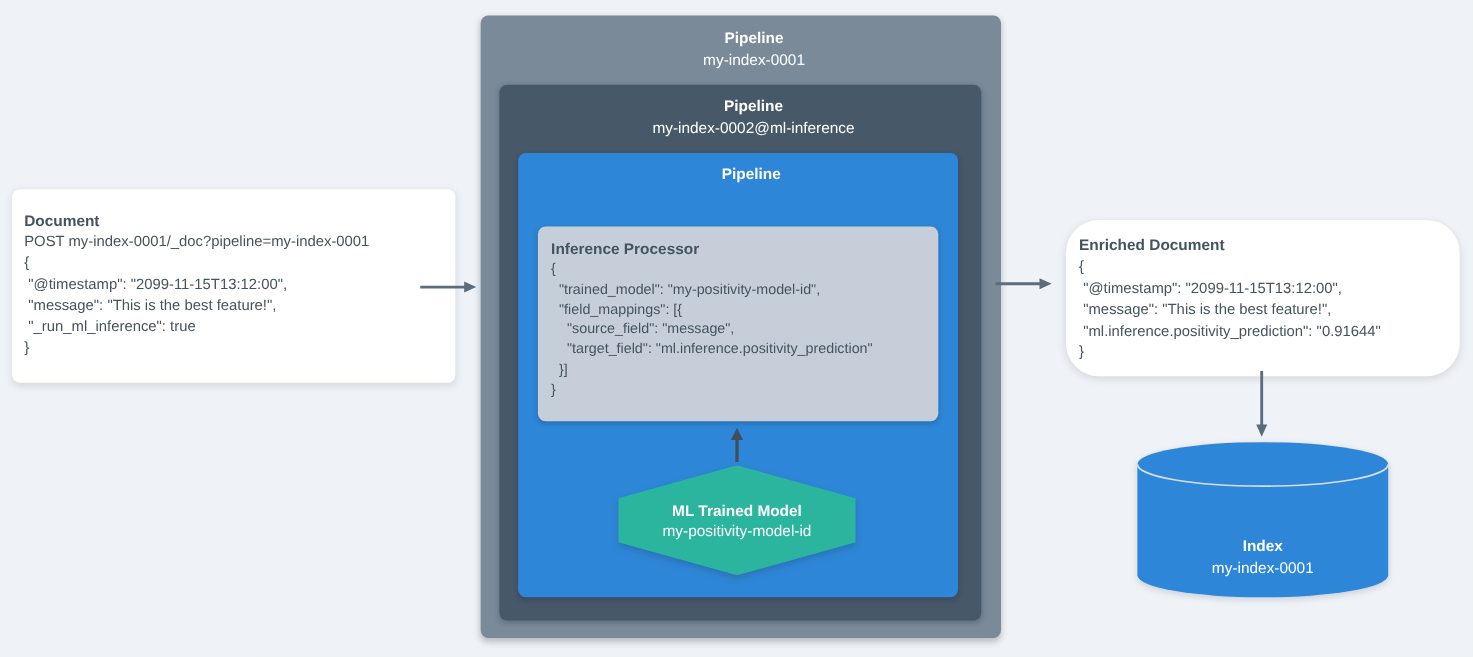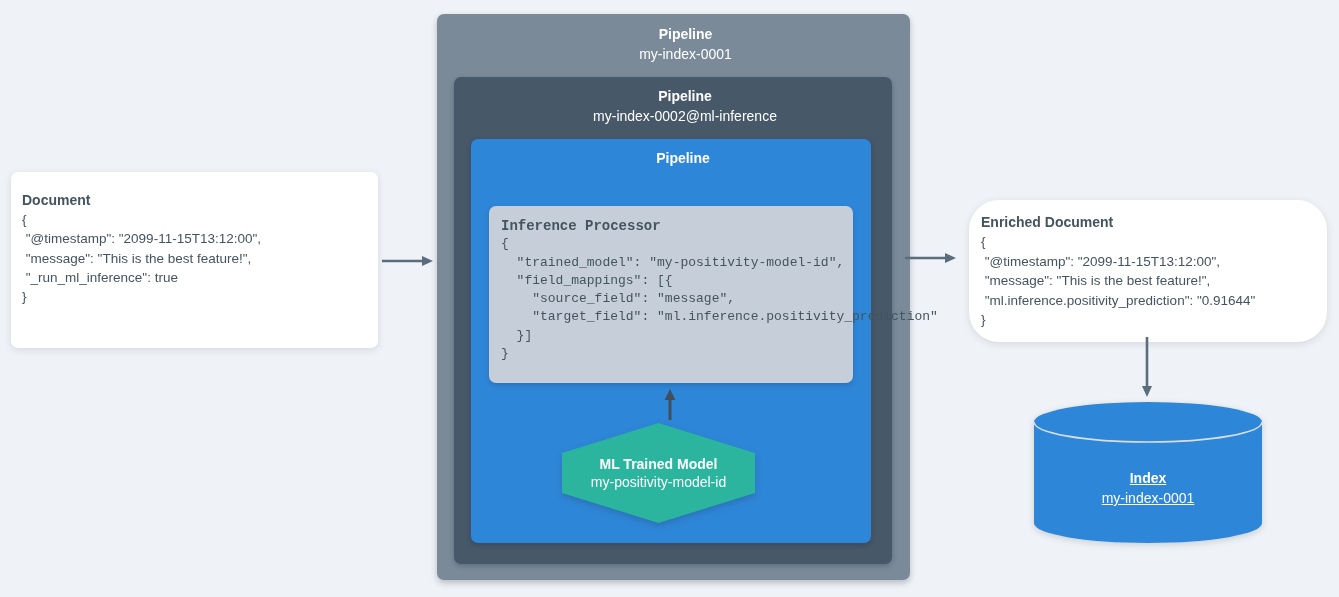--- a/index.html
+++ b/index.html
@@ -36,45 +36,44 @@
   .pipe-head .lbl{font-weight:700;}
   
   .card{
     position:absolute;background:var(--card-background,#fff);
     border-radius:7px;color:var(--card-text,#44545F);
     box-shadow:0 2px 7px rgba(92,107,128,.18);
     box-sizing:border-box;
   }
   .card .card-title{font-weight:700;font-size:14px;}
   .card .code-line{white-space:pre;}
-  .doc-card{left:11px;top:172px;width:367px;height:176px;padding:19px 11px;font-size:13.5px;line-height:19.2px;}
+  .doc-card{left:11px;top:172px;width:403px;height:176px;padding:19px 11px;font-size:13.5px;line-height:19.2px;}
   .enriched-card{left:969px;top:200px;width:358px;height:142px;padding:13px 12px;font-size:13.5px;line-height:19.4px;border-radius:30px;}
   .processor-card{
     left:489px;top:206px;width:364px;height:177px;padding:11px 12px;
     background:var(--processor-card,#C6CFD9);
     font-size:13px;line-height:18.3px;
     box-shadow:0 2px 4px rgba(25,50,80,.25);
-    font-family:Liberation Mono, monospace;
   }
   
   .hexagon{
-    position:absolute;left:562px;top:423px;width:193px;height:100px;
+    position:absolute;left:562px;top:423px;width:216px;height:100px;
     background:var(--model-hexagon,#2BB59E);
     clip-path:polygon(50% 0%,100% 30%,100% 70%,50% 100%,0% 70%,0% 30%);
     display:flex;flex-direction:column;align-items:center;justify-content:center;
     color:#fff;font-size:14px;line-height:18.5px;text-align:center;
   }
   .hex-wrap{position:absolute;left:562px;top:423px;filter:drop-shadow(0 3px 3px rgba(30,60,80,.25));}
   .hex-wrap .hexagon{position:relative;left:0;top:0;}
   .hexagon .lbl{font-weight:700;}
   
   .cylinder-svg{position:absolute;left:1033px;top:400px;filter:drop-shadow(0 2px 3px rgba(40,70,95,.20));}
   .cylinder-label{
-    position:absolute;left:1033px;top:468px;width:230px;
-    text-align:center;color:#fff;font-size:14px;line-height:20px;text-decoration:underline;
+    position:absolute;left:1033px;top:486px;width:230px;
+    text-align:center;color:#fff;font-size:14px;line-height:20px;
   }
   .cylinder-label .lbl{font-weight:700;}
   
   .arrow{position:absolute;color:var(--flow-arrow,#5B6D7D);}
   .arrow-up{color:var(--model-arrow,#414E5B);}
 </style>
 </head>
 <body>
 
 <div class="canvas">
@@ -105,20 +104,21 @@
     <div class="code-line">  "trained_model": "my-positivity-model-id",</div>
     <div class="code-line">  "field_mappings": [{</div>
     <div class="code-line">    "source_field": "message",</div>
     <div class="code-line">    "target_field": "ml.inference.positivity_prediction"</div>
     <div class="code-line">  }]</div>
     <div class="code-line">}</div>
   </div>
 
   <div class="card doc-card">
     <div class="card-title">Document</div>
+    <div class="code-line">POST my-index-0001/_doc?pipeline=my-index-0001</div>
     <div class="code-line">{</div>
     <div class="code-line"> "@timestamp": "2099-11-15T13:12:00",</div>
     <div class="code-line"> "message": "This is the best feature!",</div>
     <div class="code-line"> "_run_ml_inference": true</div>
     <div class="code-line">}</div>
   </div>
 
   <div class="card enriched-card">
     <div class="card-title">Enriched Document</div>
     <div class="code-line">{</div>

